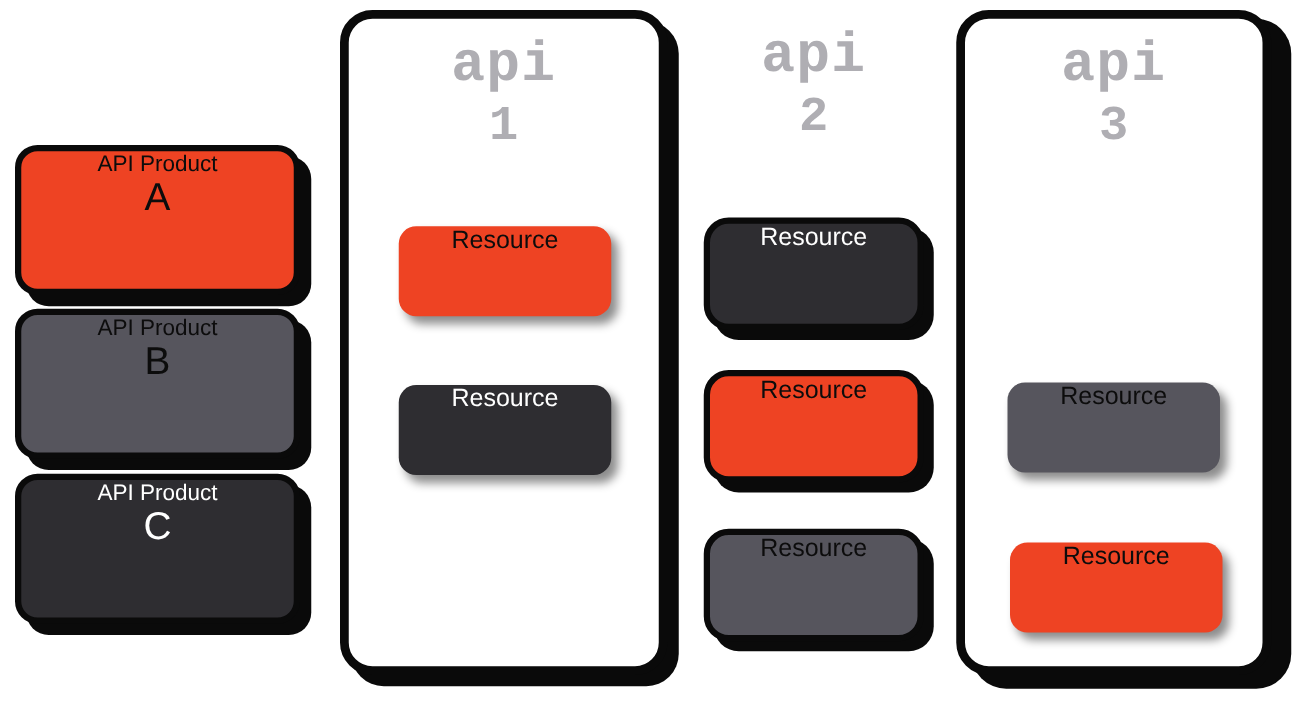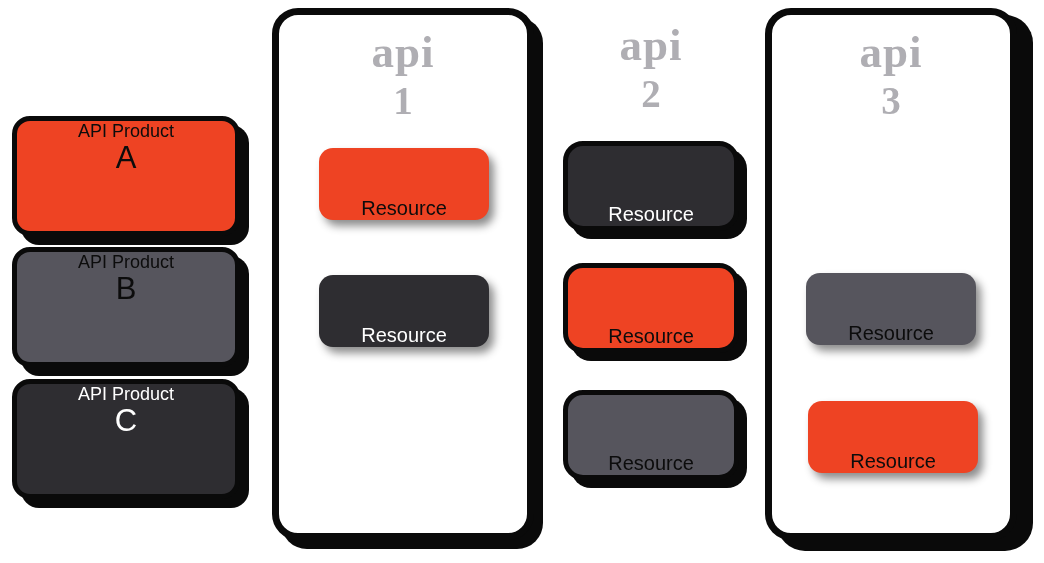--- a/index.html
+++ b/index.html
@@ -23,30 +23,31 @@
   .txt-white{color:#ffffff;}
   
   .api-box{
     position:absolute;top:8px;background:#ffffff;
     border:7px solid #0a0a0a;border-radius:26px;
     box-shadow:9px 9px 0 0 #0a0a0a;
   }
   .api-title{
     position:absolute;left:0;width:100%;text-align:center;
     color:#afaeb3;font-weight:bold;
-    font-family:Liberation Serif, serif;
+    font-family:Liberation Mono, monospace;
   }
   .api-title .t-name{font-size:45px;line-height:1.15;letter-spacing:1px;}
   .api-title .t-num{font-size:39px;line-height:1.15;}
   
   .resource{
     position:absolute;width:170px;height:72px;border-radius:14px;
-    display:flex;align-items:flex-end;justify-content:center;
+    display:flex;align-items:flex-start;justify-content:center;
     font-size:20px;
     box-shadow:5px 6px 8px rgba(0,0,0,0.45);
+    margin-top:33px;
   }
   .resource.bordered{
     width:166px;height:80px;
     border:5px solid #0a0a0a;border-radius:20px;
     box-shadow:8px 8px 0 0 #0a0a0a;
   }
 </style>
 </head>
 <body>
 

